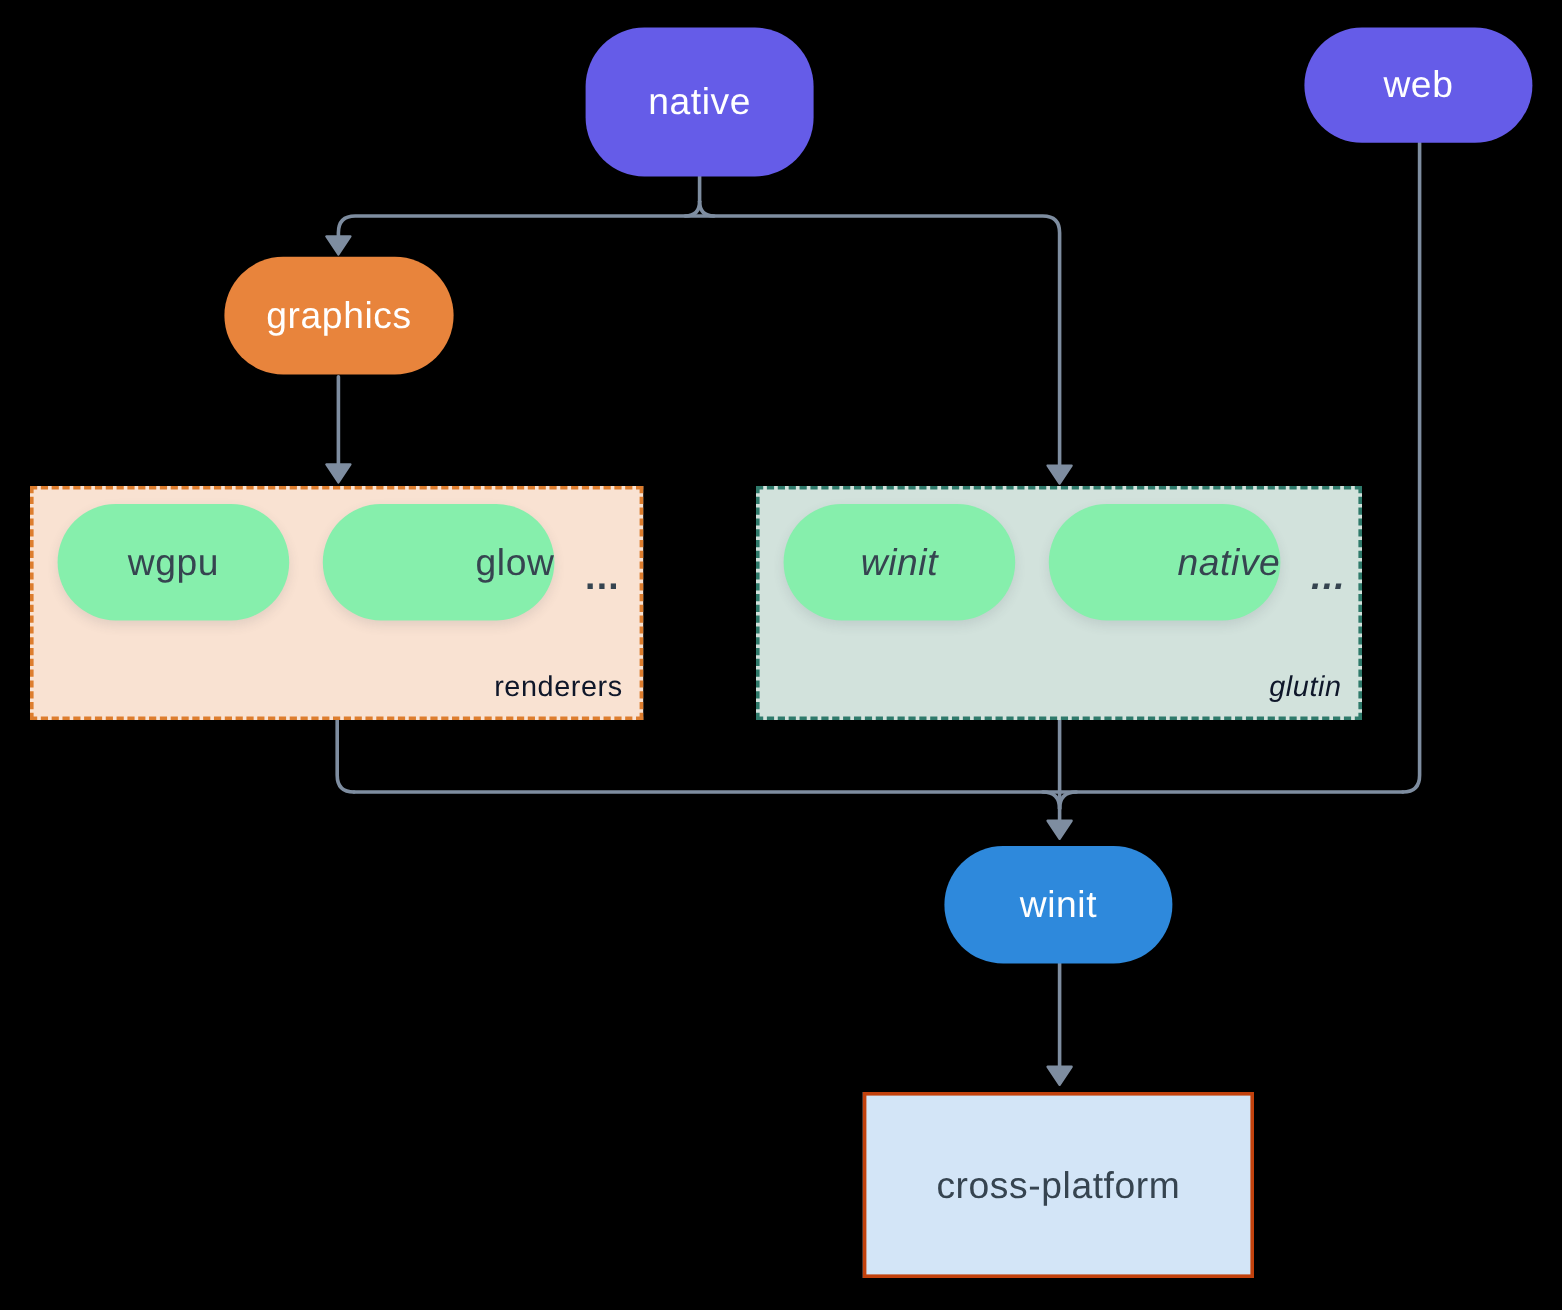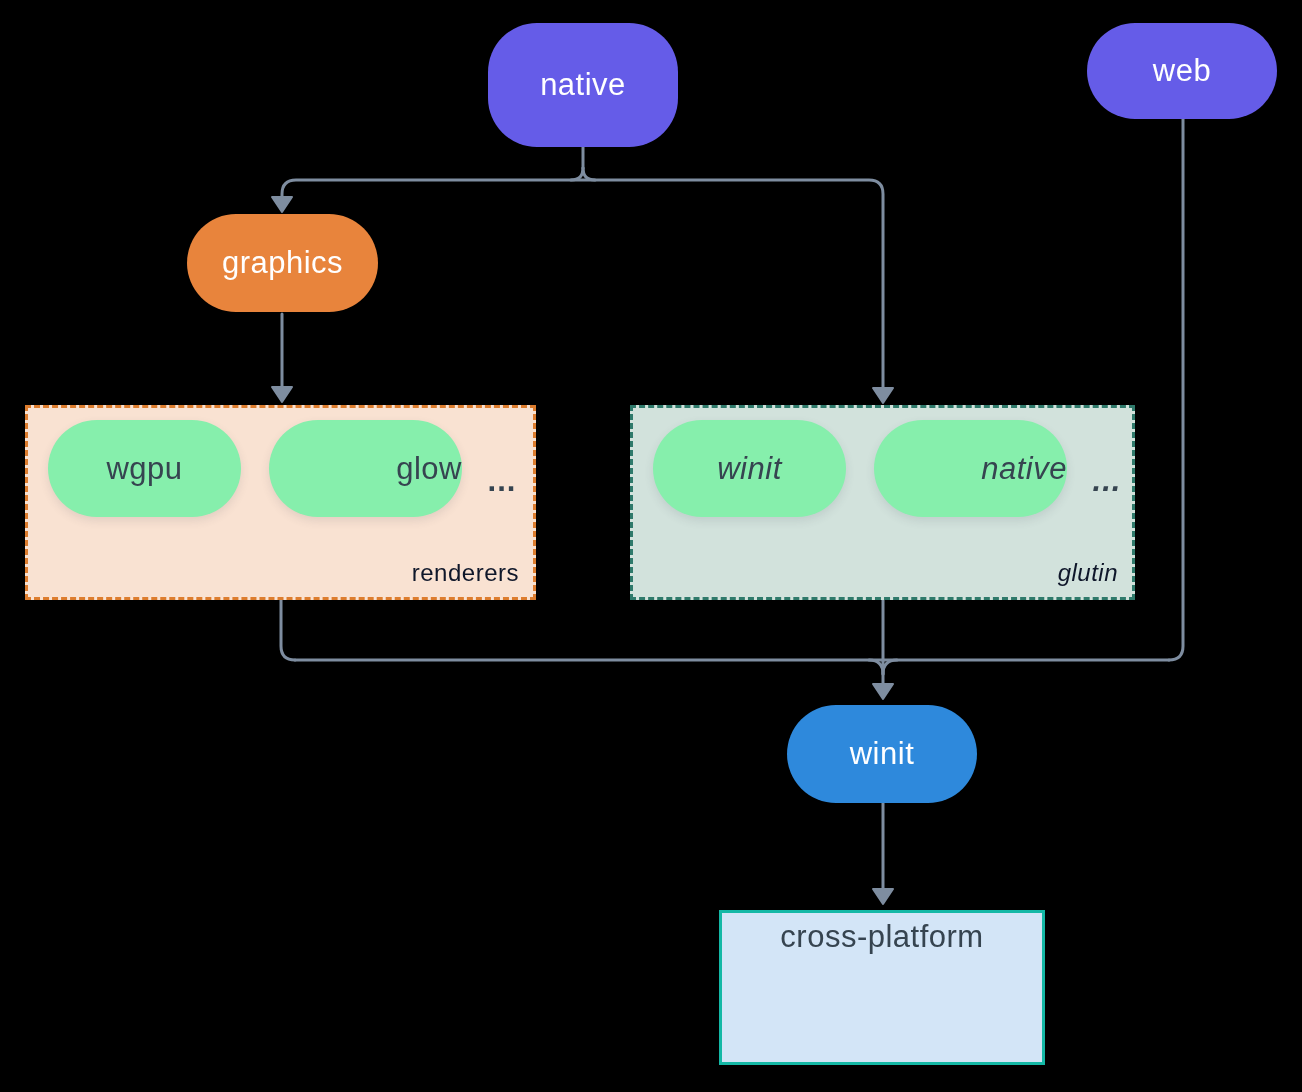--- a/index.html
+++ b/index.html
@@ -42,22 +42,22 @@
     display:flex;align-items:center;justify-content:center;
     font-size:31px;font-weight:600;color:#364450;letter-spacing:1px;
   }
   .group-label{
     position:absolute;right:14px;bottom:10px;
     font-size:24px;color:#0f172a;letter-spacing:.5px;
   }
 
   .app-box{
     position:absolute;left:719px;top:910px;width:326px;height:155px;
-    box-sizing:border-box;background:#d3e5f7;border:3px solid #14b8a6;
-    display:flex;flex-direction:column;align-items:center;
+    box-sizing:border-box;background:#d3e5f7;border:3px solid #c2410c;
+    display:flex;flex-direction:row;align-items:center;justify-content:center;
     color:#364450;font-size:31px;line-height:47px;letter-spacing:.5px;text-align:center;
   }
 </style>
 </head>
 <body>
 
 <div class="canvas">
 
   <svg class="edges" viewBox="0 0 1302 1092">
 

